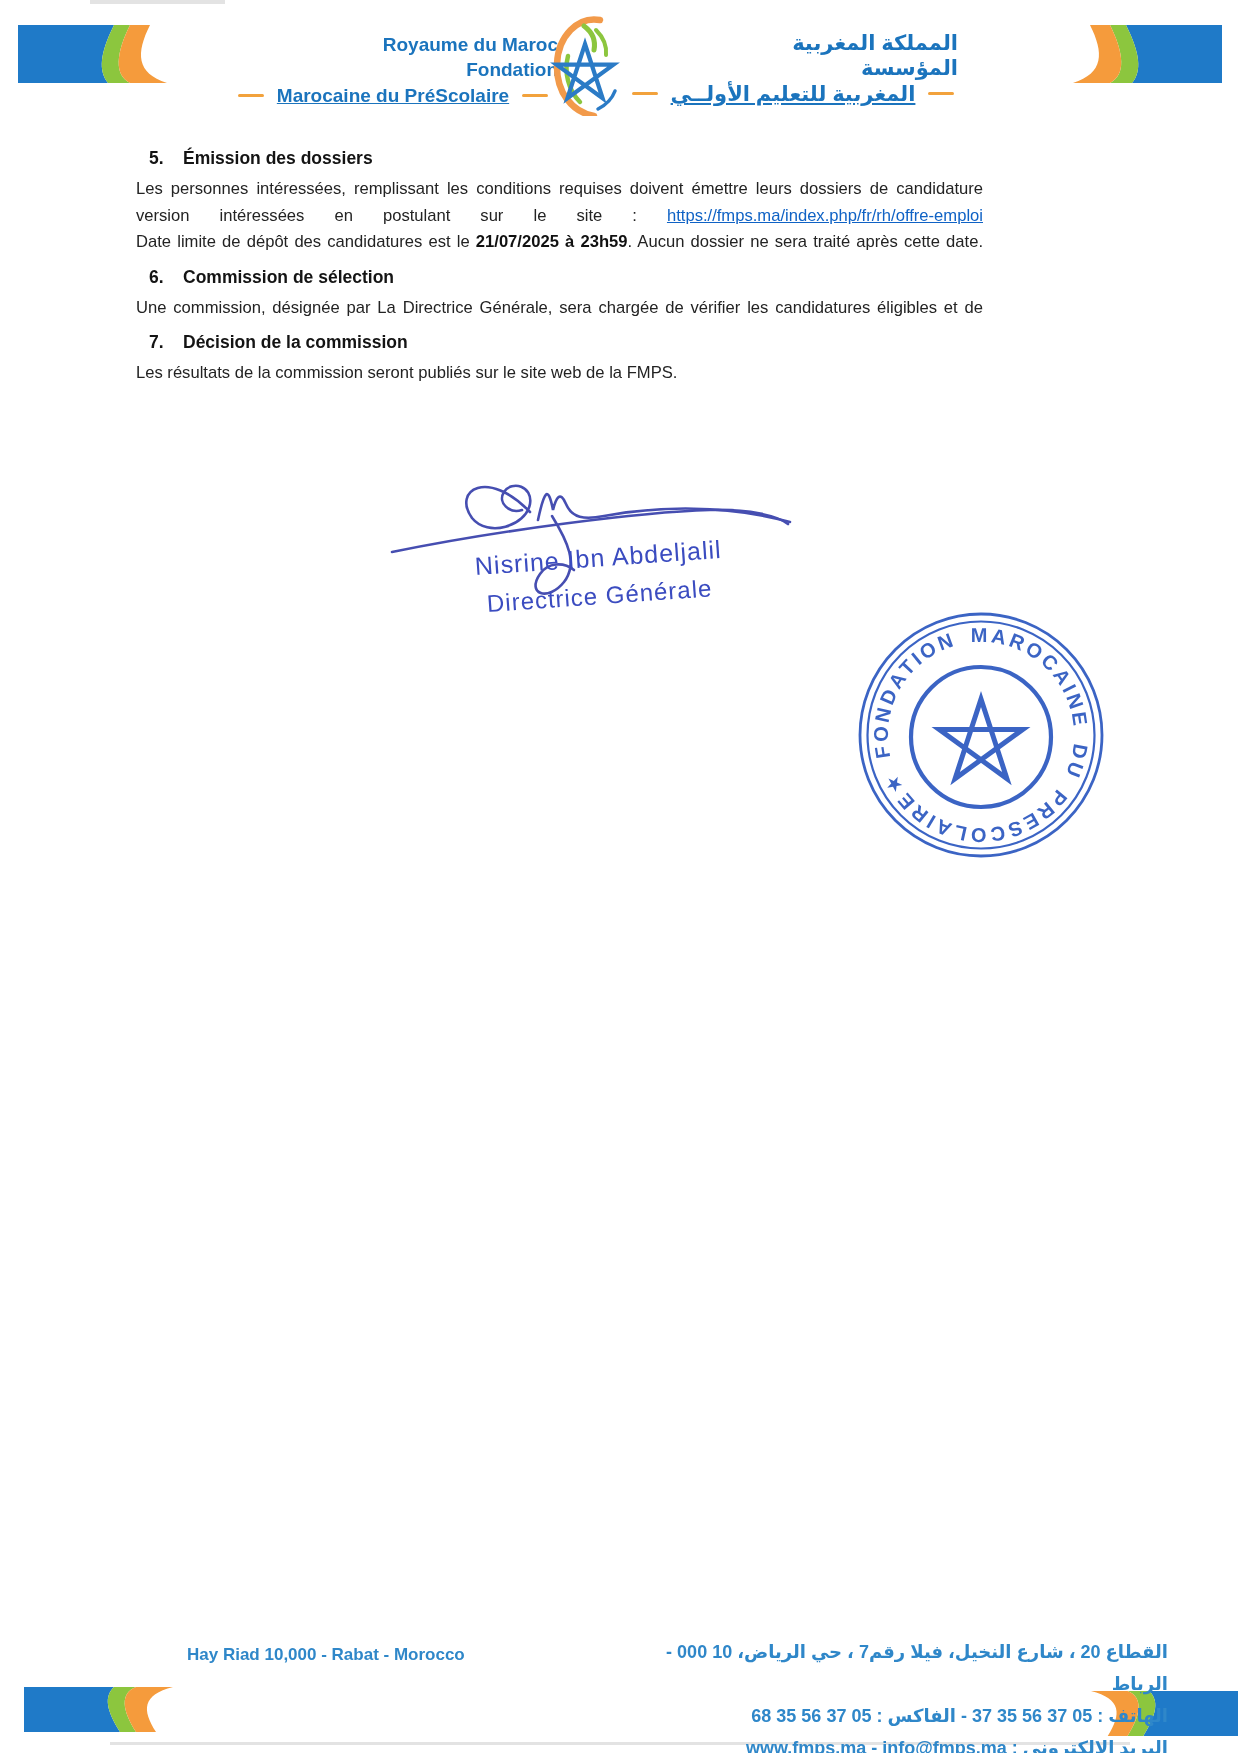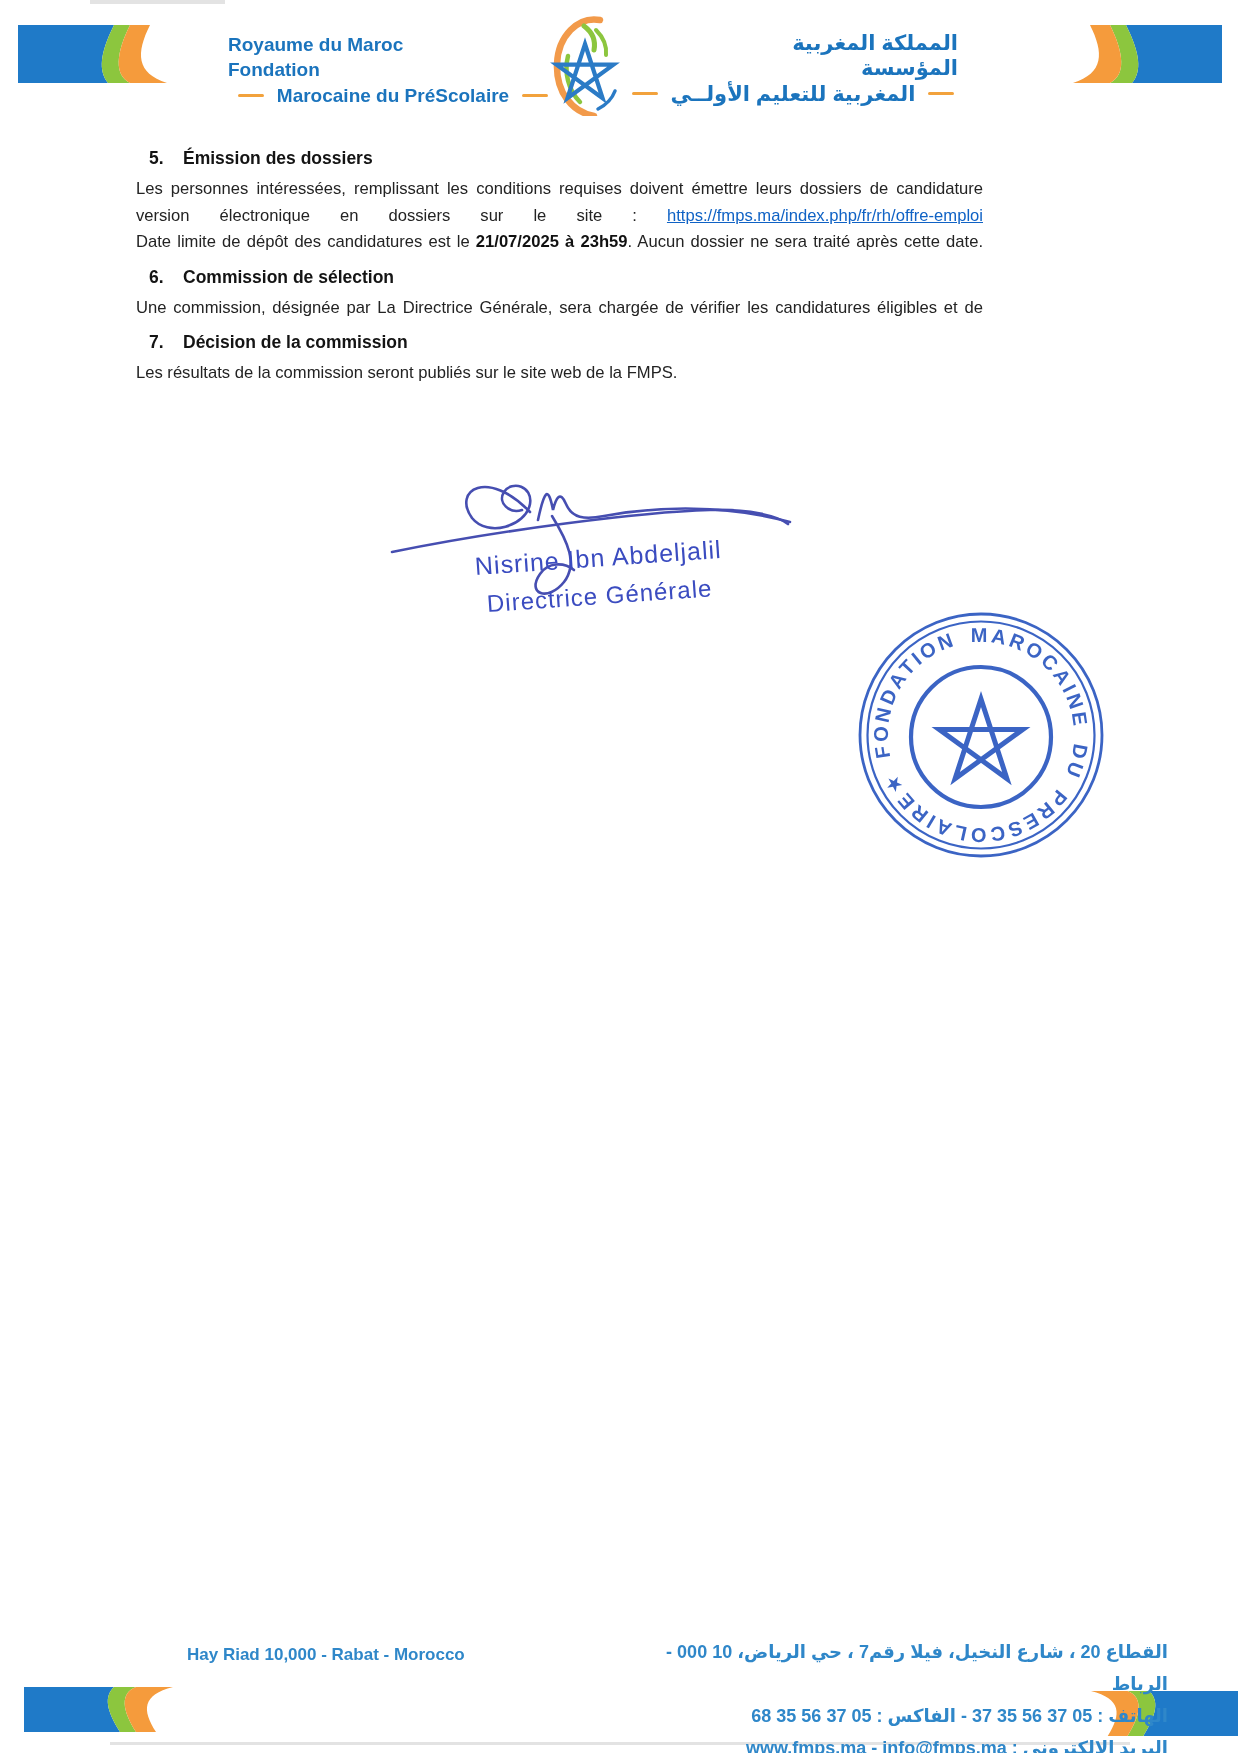--- a/index.html
+++ b/index.html
@@ -3,25 +3,25 @@
 <meta charset="utf-8">
 <style>
   html,body{margin:0;padding:0;background:#9a9a9a;}
   .page{
     position:relative;width:1240px;height:1753px;margin:0 auto;background:#ffffff;
     overflow:hidden;font-family:"Liberation Sans","DejaVu Sans",sans-serif;
   }
   .abs{position:absolute;}
 
   
-  .hdr-fr{left:228px;top:32px;width:330px;text-align:left;color:#1b74bd;
+  .hdr-fr{left:228px;top:32px;width:330px;text-align:right;color:#1b74bd;
     font-weight:bold;font-size:19px;line-height:25px;}
   .hdr-ar{left:628px;top:30px;width:330px;text-align:right;color:#1b74bd;
     font-weight:bold;font-size:21px;line-height:25px;direction:rtl;}
-  .hdr-row3{display:flex;align-items:center;justify-content:center;gap:13px;margin-top:1px;}
+  .hdr-row3{display:flex;align-items:center;justify-content:center;gap:13px;margin-top:1px;text-decoration:underline;}
   .dash{display:inline-block;width:26px;height:3px;background:#f2a23c;border-radius:2px;flex:0 0 auto;}
 
   
   .doc-body{left:136px;top:146px;width:847px;color:#232323;font-size:16.6px;line-height:26.5px;}
   .sec-h{font-size:17.5px;font-weight:bold;color:#141414;margin:9px 0 5px 0;line-height:25px;}
   .sec-h.first{margin-top:0;}
   .sec-num{display:inline-block;width:34px;padding-left:13px;box-sizing:content-box;}
   .jline{text-align:justify;text-align-last:justify;}
   .nline{text-align:left;}
   a.doclink{color:#0f62c5;text-decoration:underline;cursor:pointer;}
@@ -111,21 +111,21 @@
     </div>
   </div>
 
   <div class="abs doc-body">
 
     <div class="sec-h first">
       <span class="sec-num">5.</span><span>Émission des dossiers</span>
     </div>
     <div class="jline">Les personnes intéressées, remplissant les conditions requises doivent émettre leurs dossiers de candidature</div>
     <div class="jline">
-      <span>version électronique en dossiers sur le site :</span>
+      <span>version intéressées en postulant sur le site :</span>
       <a class="doclink">https://fmps.ma/index.php/fr/rh/offre-emploi</a>
     </div>
     <div class="jline">
       <span>Date limite de dépôt des candidatures est le </span><b>21/07/2025 à 23h59</b><span>. Aucun dossier ne sera traité après cette date.</span>
     </div>
 
     <div class="sec-h">
       <span class="sec-num">6.</span><span>Commission de sélection</span>
     </div>
     <div class="jline">Une commission, désignée par La Directrice Générale, sera chargée de vérifier les candidatures éligibles et de</div>

